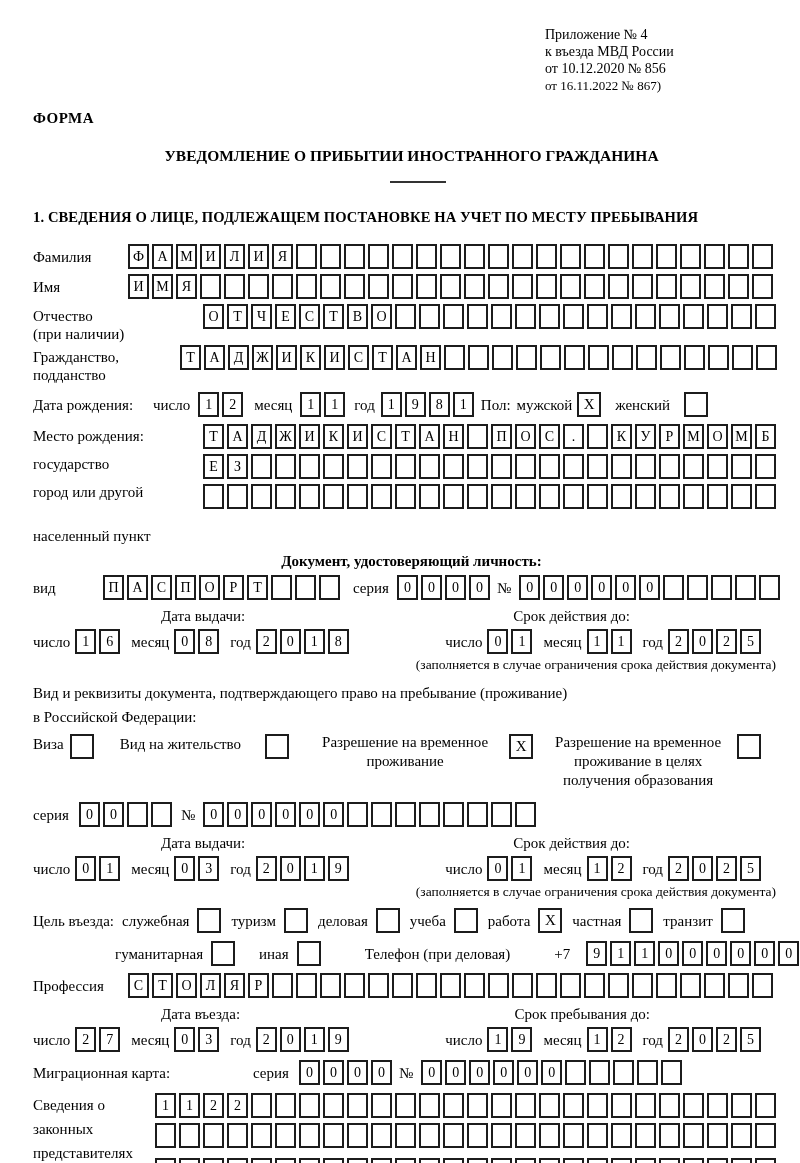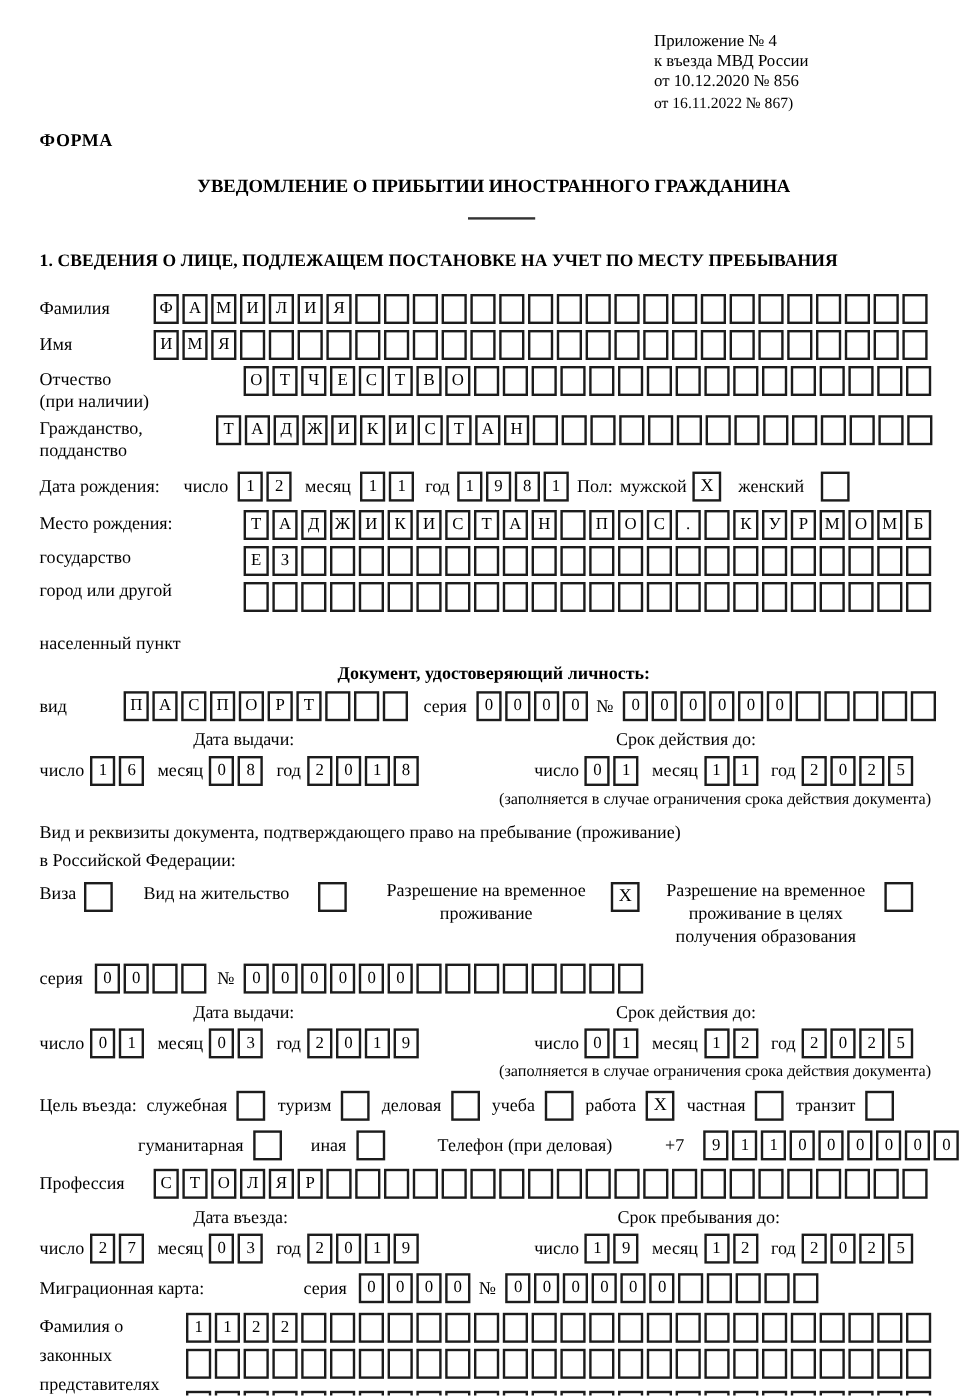--- a/index.html
+++ b/index.html
@@ -639,21 +639,21 @@
         <div class="cell"></div>
         <div class="cell"></div>
         <div class="cell"></div>
         <div class="cell"></div>
         <div class="cell"></div>
       </div>
   </div>
 
   <div class="row top" style="margin-top:8px;">
     <div class="lblcol w122">
-      <div>Фамилия о</div>
+      <div>Сведения о</div>
       <div style="margin-top:6px;">законных</div>
       <div style="margin-top:6px;">представителях</div>
 
     </div>
     <div>
       <div class="stack">
         <div class="cells">
             <div class="cell">1</div>
             <div class="cell">1</div>
             <div class="cell">2</div>

